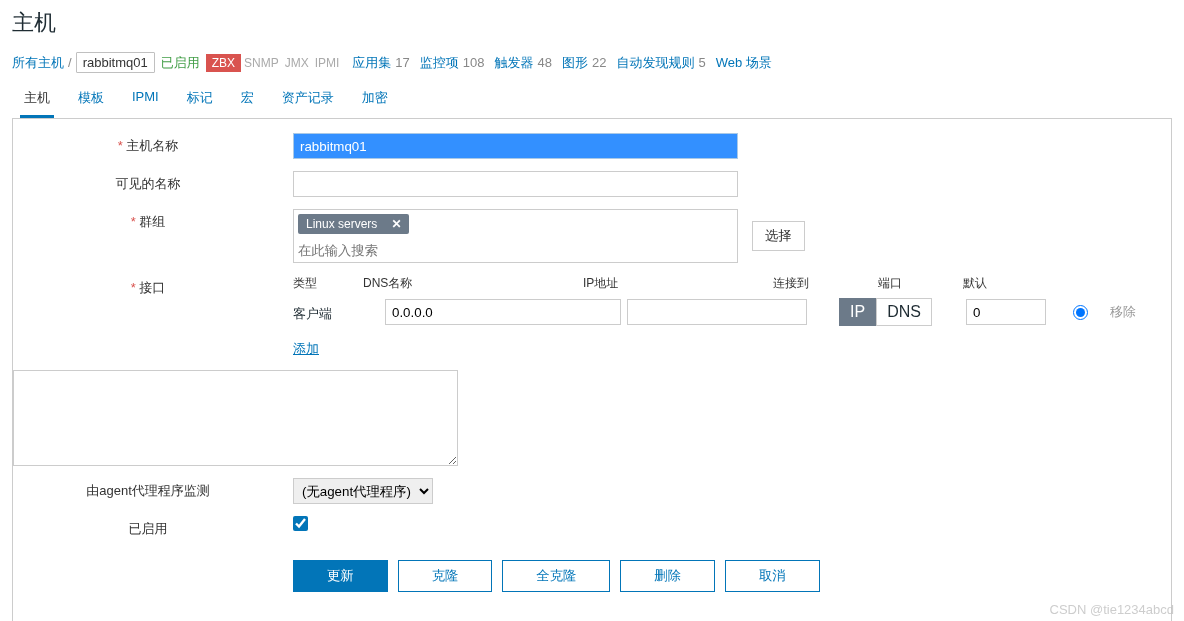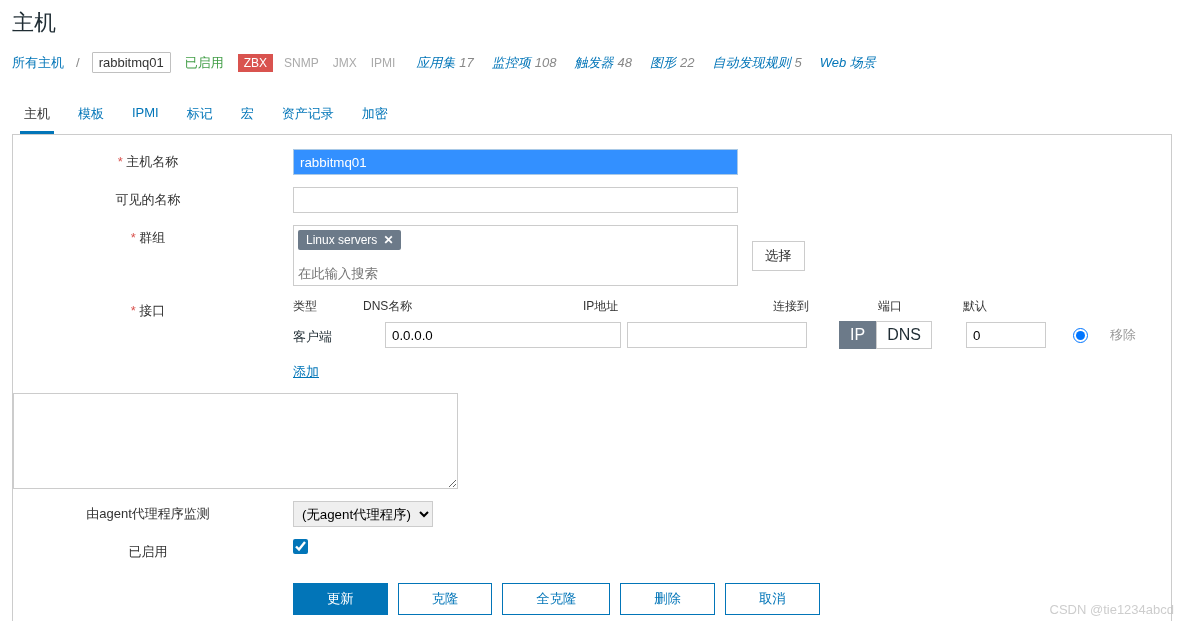--- a/index.html
+++ b/index.html
@@ -1,41 +1,41 @@
 <!DOCTYPE html>
 <html><head>
   <meta charset="utf-8">
   <style>
     * { box-sizing: border-box; margin: 0; padding: 0; }
     body { font-family: Arial, "Microsoft YaHei", sans-serif; font-size: 13px; color: #1f2c33; background: #fff; padding: 0 12px; }
     h1.page-title { font-size: 22px; font-weight: normal; color: #1f2c33; margin: 8px 0 14px 0; }
-    .header-row { display: flex; align-items: center; gap: 8px; margin-bottom: 24px; flex-wrap: wrap; }
+    .header-row { display: flex; align-items: center; margin-bottom: 8px; flex-wrap: wrap; }
     a.link { color: #0275b8; text-decoration: none; }
     .sep { color: #888; margin: 0 4px; }
     .host-badge { border: 1px solid #c0c0c0; padding: 2px 6px; color: #333; border-radius: 1px; }
     .enabled { color: #429e47; margin: 0 6px; }
     .zbx { background: #d9534f; color: #fff; padding: 2px 6px; font-size: 12px; }
     .proto { color: #aaa; padding: 2px 3px; font-size: 12px; }
-    .nav-stat { color: #0275b8; text-decoration: none; margin-left: 10px; font-style: italic; }
+    .nav-stat { color: #0275b8; text-decoration: none; margin-left: 10px; }
     .nav-stat .cnt { color: #888; margin-left: 4px; }
     .tabs { border-bottom: 1px solid #ccc; display: flex; gap: 20px; padding-left: 8px; }
     .tab { color: #0275b8; padding: 8px 4px 8px 4px; cursor: pointer; }
     .tab.active { color: #333; border-bottom: 3px solid #0275b8; font-weight: normal; }
     .form-area { border: 1px solid #ccc; border-top: none; padding: 14px 0 20px 0; }
     .row { display: flex; align-items: flex-start; margin-bottom: 12px; }
     .lbl { width: 280px; text-align: center; padding-right: 10px; padding-top: 4px; color: #333; }
     .req::before { content: "* "; color: #d9534f; }
     .ctrl { flex: 1; display: flex; align-items: center; gap: 6px; flex-wrap: wrap; }
     input[type=text].wide { width: 445px; height: 26px; padding: 2px 6px; border: 1px solid #aac9e6; }
     input[type=text].wide.sel { background: #3390ff; color: #fff; }
     input.plain { border: 1px solid #ccc; height: 26px; padding: 2px 6px; }
     .multiselect { width: 445px; border: 1px solid #ccc; padding: 4px; }
-    .tag { background: #6c7a89; color: #fff; padding: 3px 8px; border-radius: 2px; display: inline-flex; align-items: center; gap: 6px; font-size: 12px; }
+    .tag { background: #6c7a89; color: #fff; padding: 3px 8px; border-radius: 2px; display: inline-flex; align-items: center; gap: 14px; font-size: 12px; }
     .tag .x { cursor: pointer; font-weight: bold; }
-    .ms-search { border: none; outline: none; width: 100%; margin-top: 16px; color: #3b82f6; }
+    .ms-search { border: none; outline: none; width: 100%; margin-top: 9px; color: #3b82f6; }
     .btn-select { border: 1px solid #ccc; background: #fff; padding: 5px 12px; cursor: pointer; color: #333; margin-left: 8px; }
     .iface-block { width: 700px; }
     .iface-hdr { display: grid; grid-template-columns: 70px 220px 190px 105px 85px 50px; color: #333; margin-bottom: 6px; font-size: 12px; }
     .iface-row { display: grid; grid-template-columns: 70px 220px 190px 105px 85px 15px 60px; gap: 22px; align-items: center; }
     .iface-row .agent { padding-top: 4px; }
     .ip-dns { display: flex; }
     .ip-dns .seg { border: 1px solid #ccc; padding: 4px 10px; cursor: pointer; font-size: 16px; }
     .ip-dns .seg.active { background: #6c7a89; color: #fff; border-color: #6c7a89; }
     .add-link { color: #0275b8; text-decoration: underline; cursor: pointer; display: inline-block; }
     textarea.desc { width: 445px; height: 96px; border: 1px solid #ccc; padding: 4px; resize: both; }

